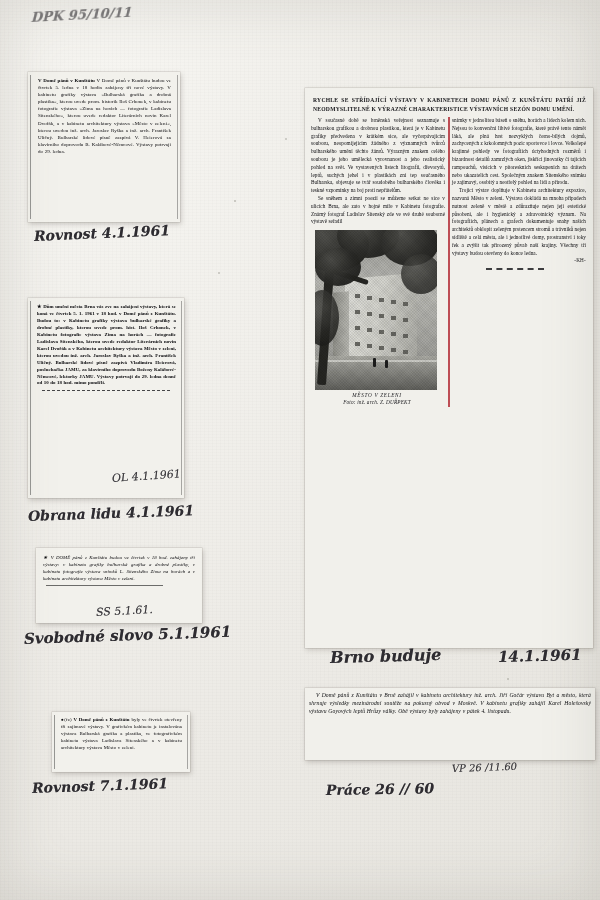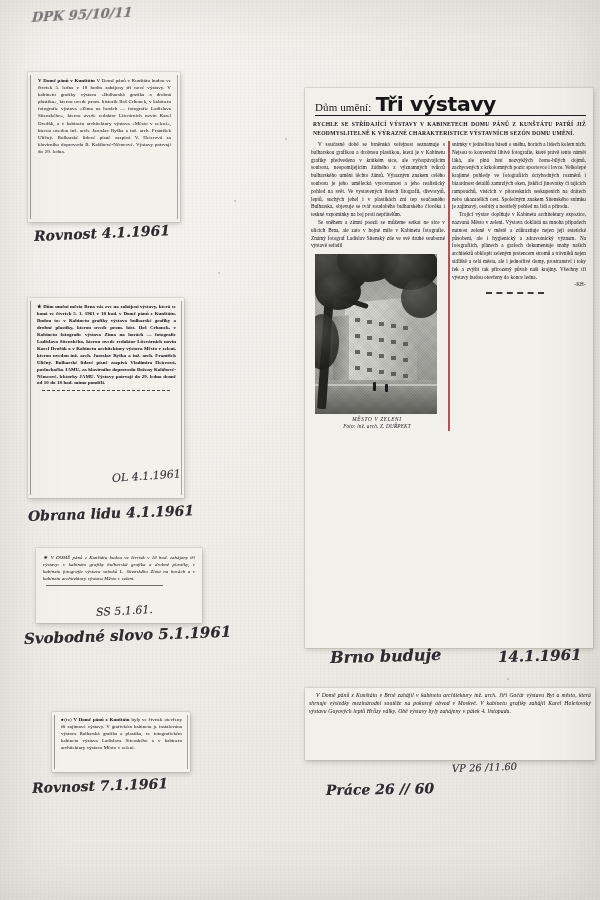--- a/index.html
+++ b/index.html
@@ -241,24 +241,20 @@
   <div class="rightbar"></div>
   <div class="body" style="padding:2px 4px 0 5px;">
     <span>●(fz)</span>
     <b>V Domě pánů z Kunštátu</b>
     <span>byly ve čtvrtek otevřeny tři zajímavé výstavy. V grafickém kabinetu je instalována výstava Bulharská grafika a plastika, ve fotografickém kabinetu výstava Ladislava Sitenského a v kabinetu architektury výstava Město v zeleni.</span>
   </div>
 </div>
 <div class="hand" style="left:32px;top:780px;font-size:14px;transform:rotate(-2deg);">Rovnost 7.1.1961</div>
 
 <div id="article">
-  <div class="masthead">
-    <span class="mast-left">Dům umění:</span>
-    <span class="mast-right">Tři výstavy</span>
-  </div>
   <div class="lede">RYCHLE SE STŘÍDAJÍCÍ VÝSTAVY V KABINETECH DOMU PÁNŮ Z KUNŠTÁTU PATŘÍ JIŽ NEODMYSLITELNĚ K VÝRAZNÉ CHARAKTERISTICE VÝSTAVNÍCH SEZÓN DOMU UMĚNÍ.</div>
 
   <div class="cols">
     <div class="col">
       <p>V současné době se brněnská veřejnost seznamuje s bulharskou grafikou a drobnou plastikou, která je v Kabinetu grafiky předvedena v krátkém sice, ale vyčerpávajícím souboru, neopomíjejícím žádného z významných tvůrců bulharského umění těchto žánrů. Výrazným znakem celého souboru je jeho umělecká vyrovnanost a jeho realistický pohled na svět. Ve vystavených listech litografií, dřevorytů, leptů, suchých jehel i v plastikách zní tep současného Bulharska, objevuje se tvář soudobého bulharského člověka i teskné vzpomínky na boj proti nepřátelům.</p>
       <p>Se sněhem a zimní poezií se můžeme setkat ne sice v ulicích Brna, ale zato v hojné míře v Kabinetu fotografie. Známý fotograf Ladislav Sitenský zde ve své druhé souborné výstavě seřadil</p>
 
       <div class="photo">
         <div class="sky"></div>
         <div class="bldg"></div>

